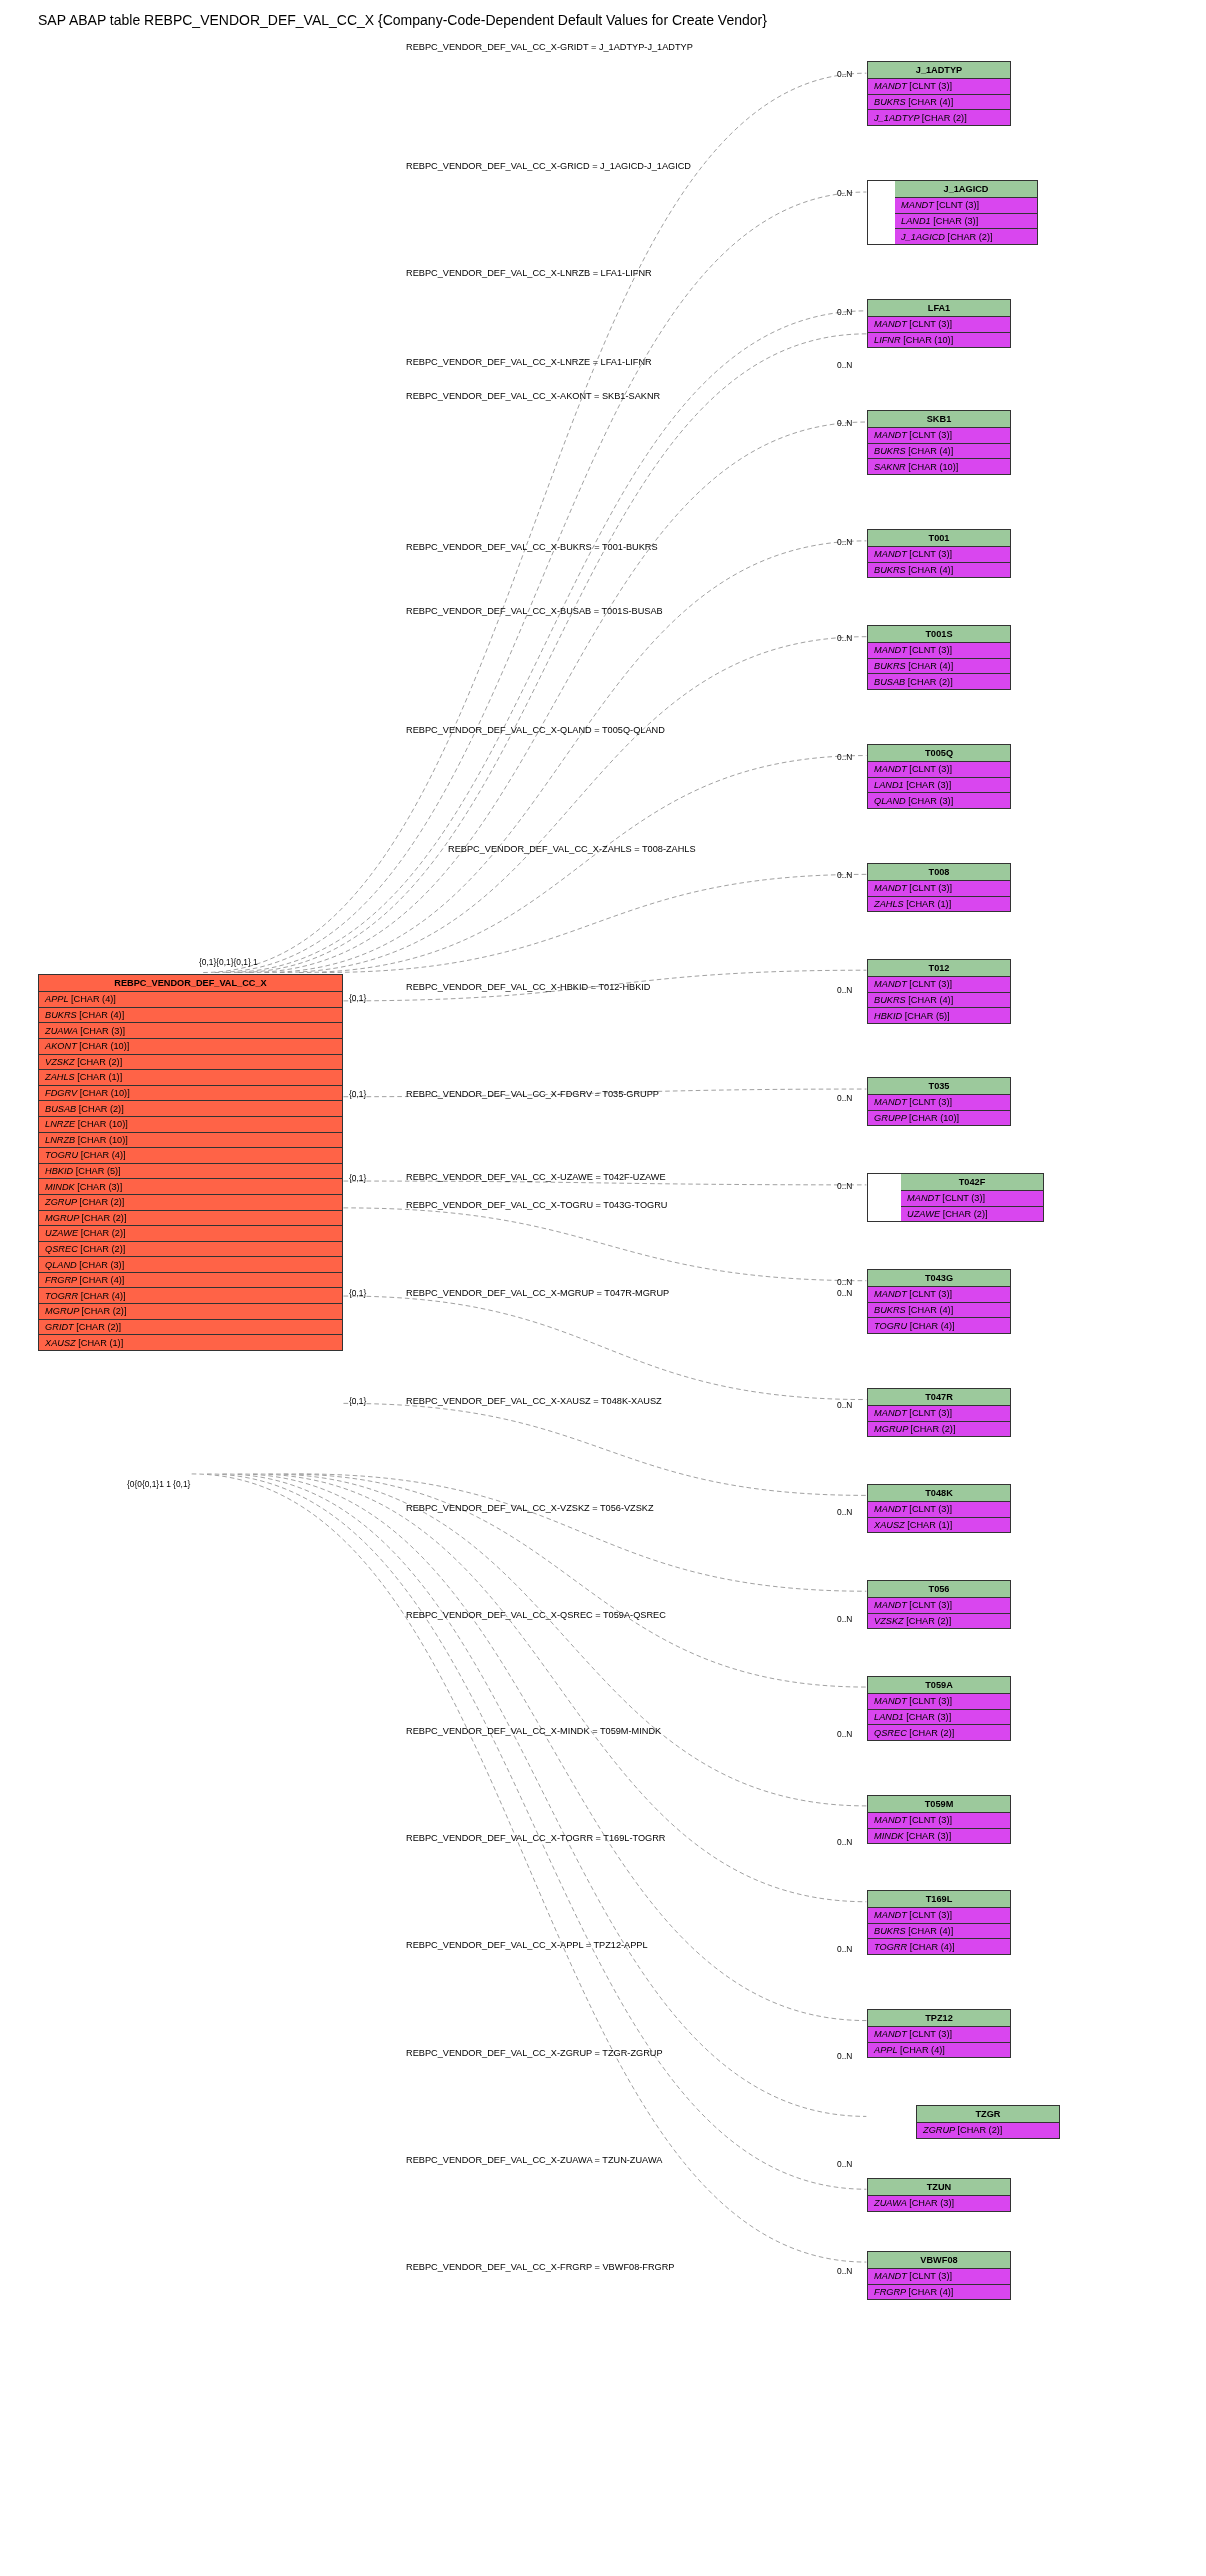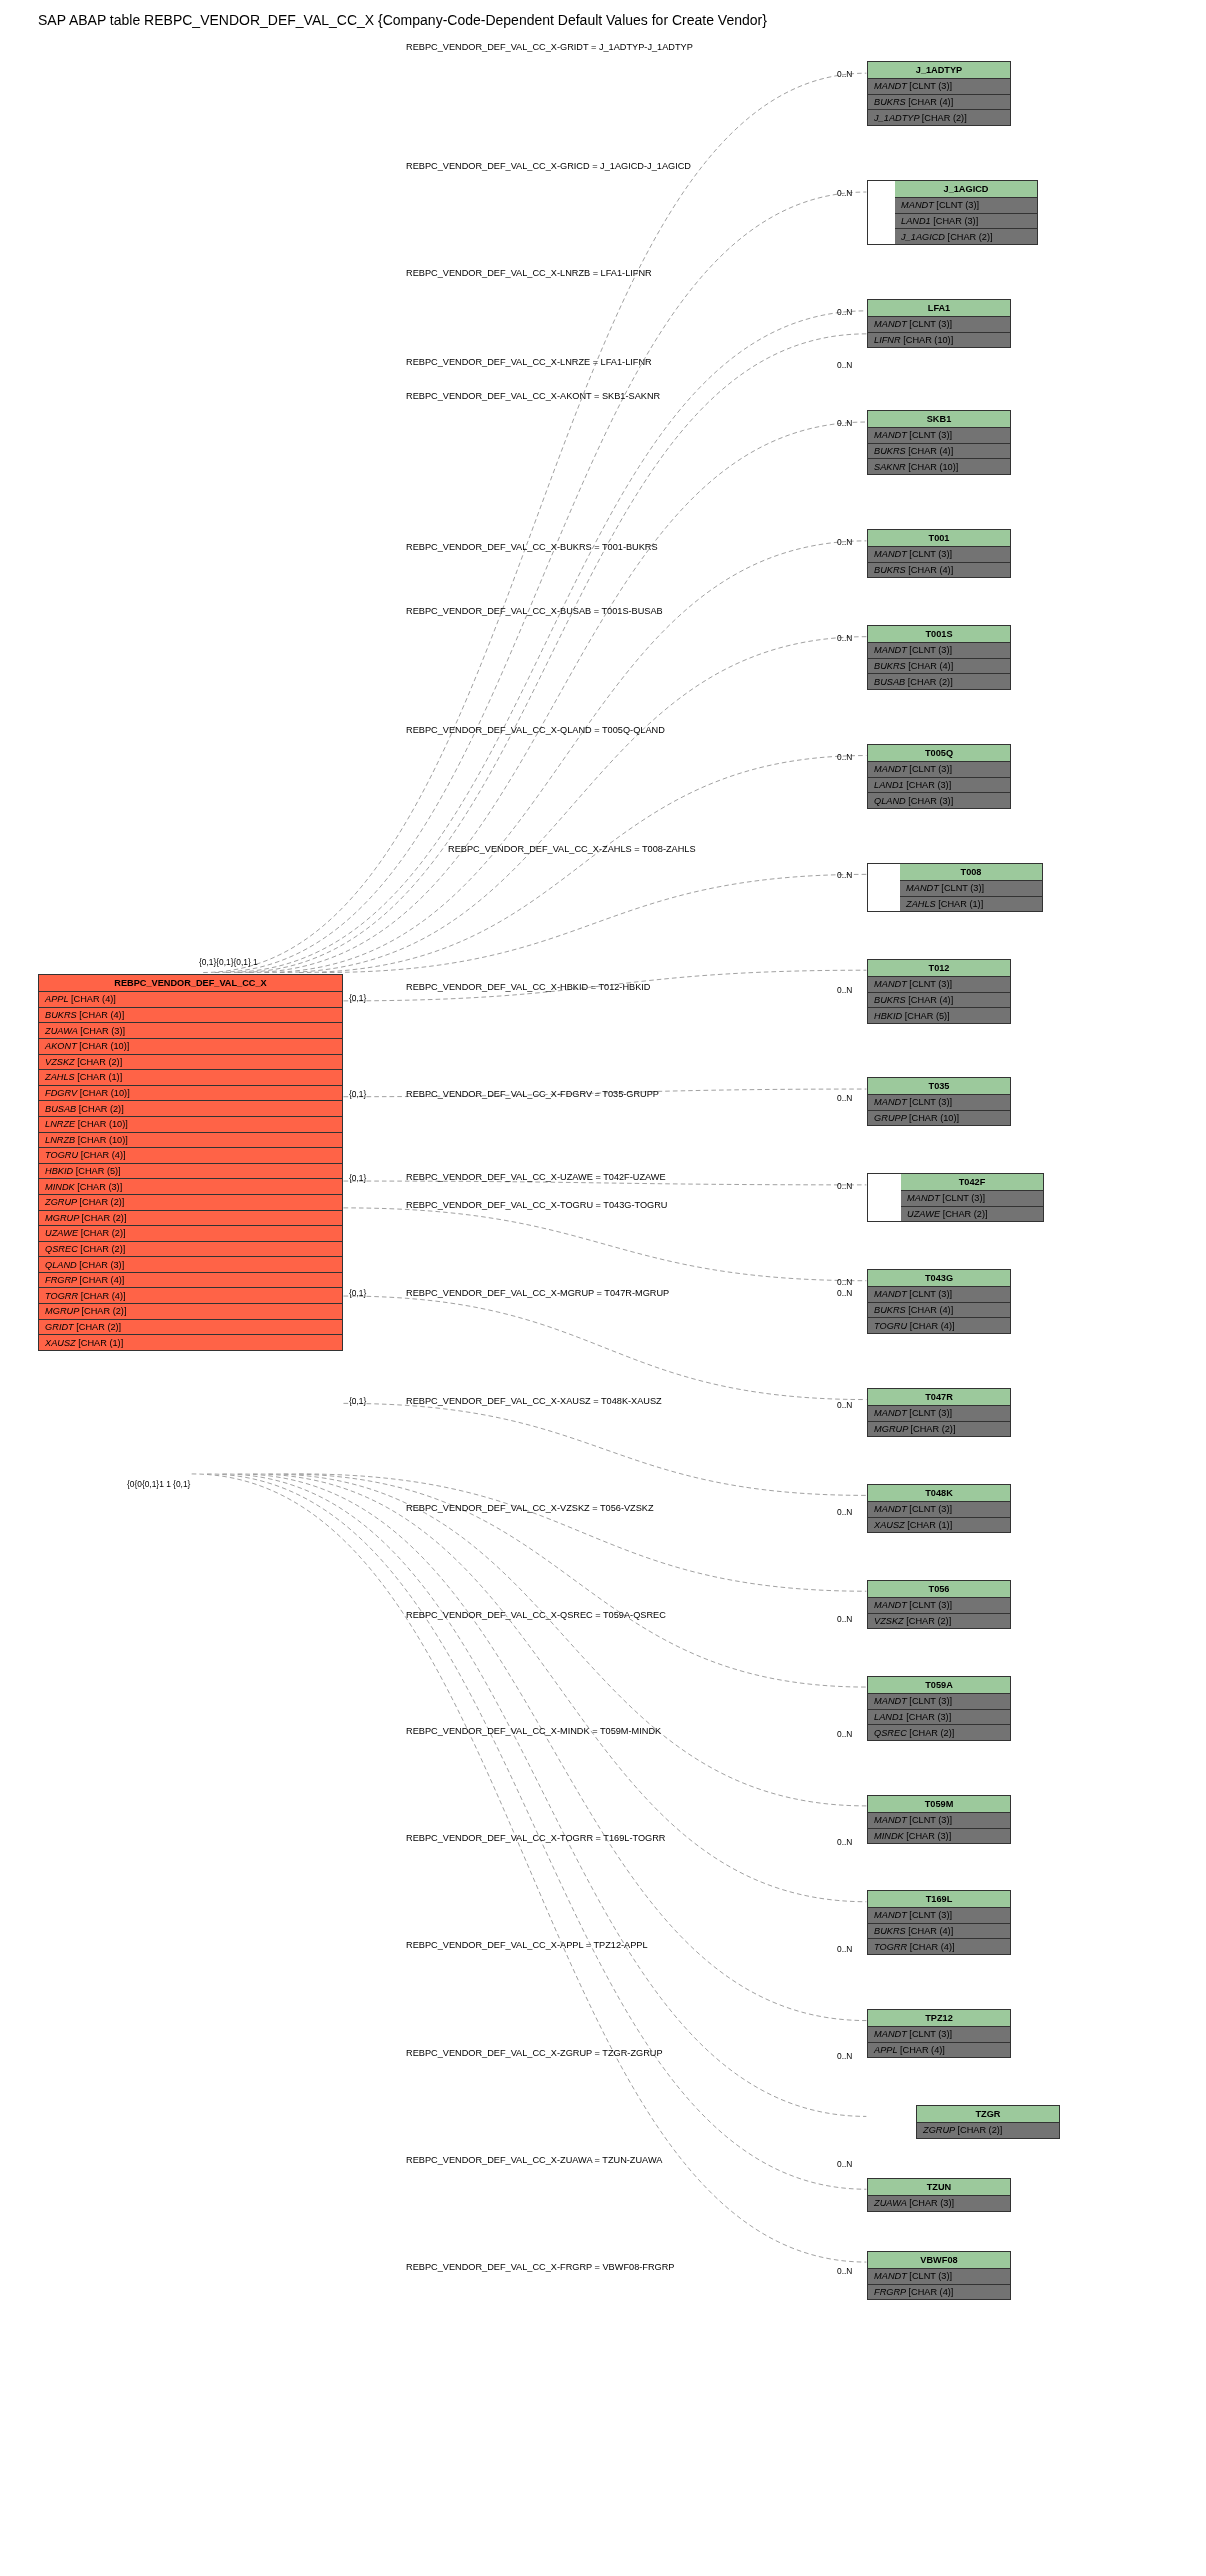--- a/index.html
+++ b/index.html
@@ -48,21 +48,21 @@
     border: 0.8px solid #333;
   }
   .ref-table .header {
     background: #9cc99c;
     font-weight: bold;
     padding: 3.1px 6.1px;
     border-bottom: 0.8px solid #333;
     text-align: center;
   }
   .ref-table .row {
-    background: #737373;
+    background: #d946ef;
     padding: 2.3px 6.1px;
     border-bottom: 0.8px solid #333;
     font-style: italic;
     font-size: 9.2px;
   }
   .ref-table .row:last-child { border-bottom: none; }
   .ref-table .row .type { font-style: normal; }
   .rel-label {
     position: absolute;
     font-size: 9.2px;
@@ -181,21 +181,21 @@
       <div class="row"><span>MANDT</span> <span class="type">[CLNT (3)]</span></div>
       <div class="row"><span>BUKRS</span> <span class="type">[CHAR (4)]</span></div>
       <div class="row"><span>BUSAB</span> <span class="type">[CHAR (2)]</span></div>
     </div>
     <div class="ref-table" style="left: 867px; top: 744px;">
       <div class="header">T005Q</div>
       <div class="row"><span>MANDT</span> <span class="type">[CLNT (3)]</span></div>
       <div class="row"><span>LAND1</span> <span class="type">[CHAR (3)]</span></div>
       <div class="row"><span>QLAND</span> <span class="type">[CHAR (3)]</span></div>
     </div>
-    <div class="ref-table" style="left: 867px; top: 863px; padding-left: 32px;">
+    <div class="ref-table" style="left: 867px; top: 863px;">
       <div class="header">T008</div>
       <div class="row"><span>MANDT</span> <span class="type">[CLNT (3)]</span></div>
       <div class="row"><span>ZAHLS</span> <span class="type">[CHAR (1)]</span></div>
     </div>
     <div class="ref-table" style="left: 867px; top: 959px;">
       <div class="header">T012</div>
       <div class="row"><span>MANDT</span> <span class="type">[CLNT (3)]</span></div>
       <div class="row"><span>BUKRS</span> <span class="type">[CHAR (4)]</span></div>
       <div class="row"><span>HBKID</span> <span class="type">[CHAR (5)]</span></div>
     </div>

